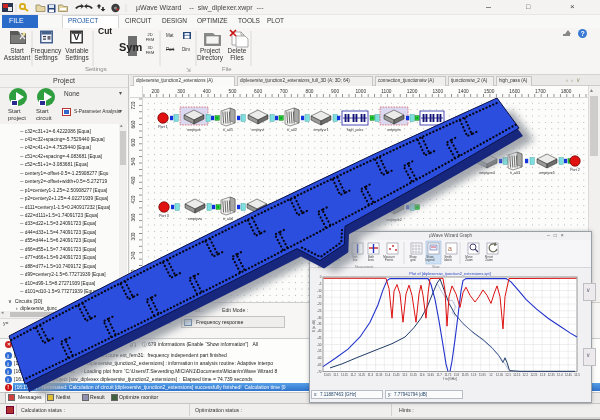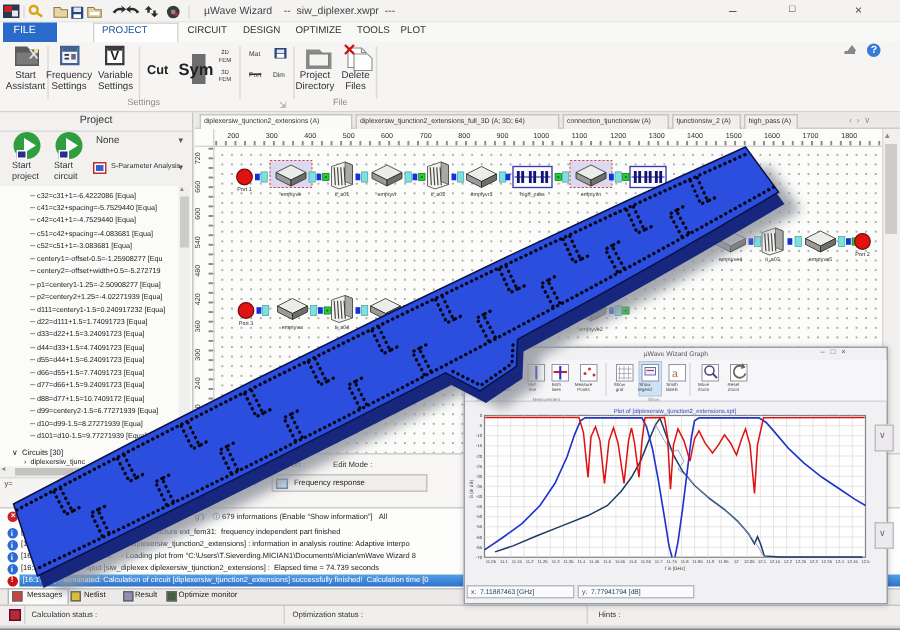--- a/index.html
+++ b/index.html
@@ -70,21 +70,21 @@
       <rect x="47.5" y="8" width="3" height="3.7" fill="#667"></rect>
 <rect x="70" y="2.5" width="13" height="13" fill="#3a3a3a"></rect>
       <rect x="71.5" y="4" width="10" height="10" fill="#fff"></rect>
       <text x="76.5" y="12" font-size="9" font-weight="bold" fill="#222" text-anchor="middle">V</text>
       <rect x="71.5" y="4" width="10" height="1.8" fill="#3a3a3a"></rect>
 
 </svg>
 <span class="t" style="left:8px;top:47px;font-size:6.5px;color:#333;text-align:center;width:38px;left:-2px">Start<br>Assistant</span>
 <span class="t" style="left:26px;top:47px;font-size:6.5px;color:#333;text-align:center;width:40px">Frequency<br>Settings</span>
 <span class="t" style="left:57px;top:47px;font-size:6.5px;color:#333;text-align:center;width:40px">Variable<br>Settings</span>
-<span class="t" style="left:98px;top:41px;font-size:8.5px;color:#222;font-weight:bold">Cut</span>
+<span class="t" style="left:98px;top:26px;font-size:8.5px;color:#222;font-weight:bold">Cut</span>
 <span class="t" style="left:119px;top:41px;font-size:11px;color:#222;font-weight:bold;z-index:6">Sym</span>
 <div class="a" style="left:128px;top:36px;width:9px;height:20px;background:#6e6e6e;z-index:5"></div>
 <span class="t" style="left:144px;top:32px;font-size:4px;color:#333;text-align:center;width:12px">2D<br>FEM</span>
 <span class="t" style="left:144px;top:45px;font-size:4px;color:#333;text-align:center;width:12px">3D<br>FEM</span>
 <span class="t" style="left:166px;top:33px;font-size:4.5px;color:#333">Mat</span>
 <span class="t" style="left:166px;top:47px;font-size:4.5px;color:#333;text-decoration:line-through">Port</span>
 <span class="t" style="left:182px;top:47px;font-size:4.5px;color:#333">Dim</span>
 <svg class="a" style="left:160px;top:28px" width="120" height="47" viewBox="0 0 120 47">
 <rect x="23" y="4" width="8" height="7" fill="#28457a"></rect>
       <rect x="24.5" y="5" width="5" height="2.5" fill="#dce6f4"></rect>

